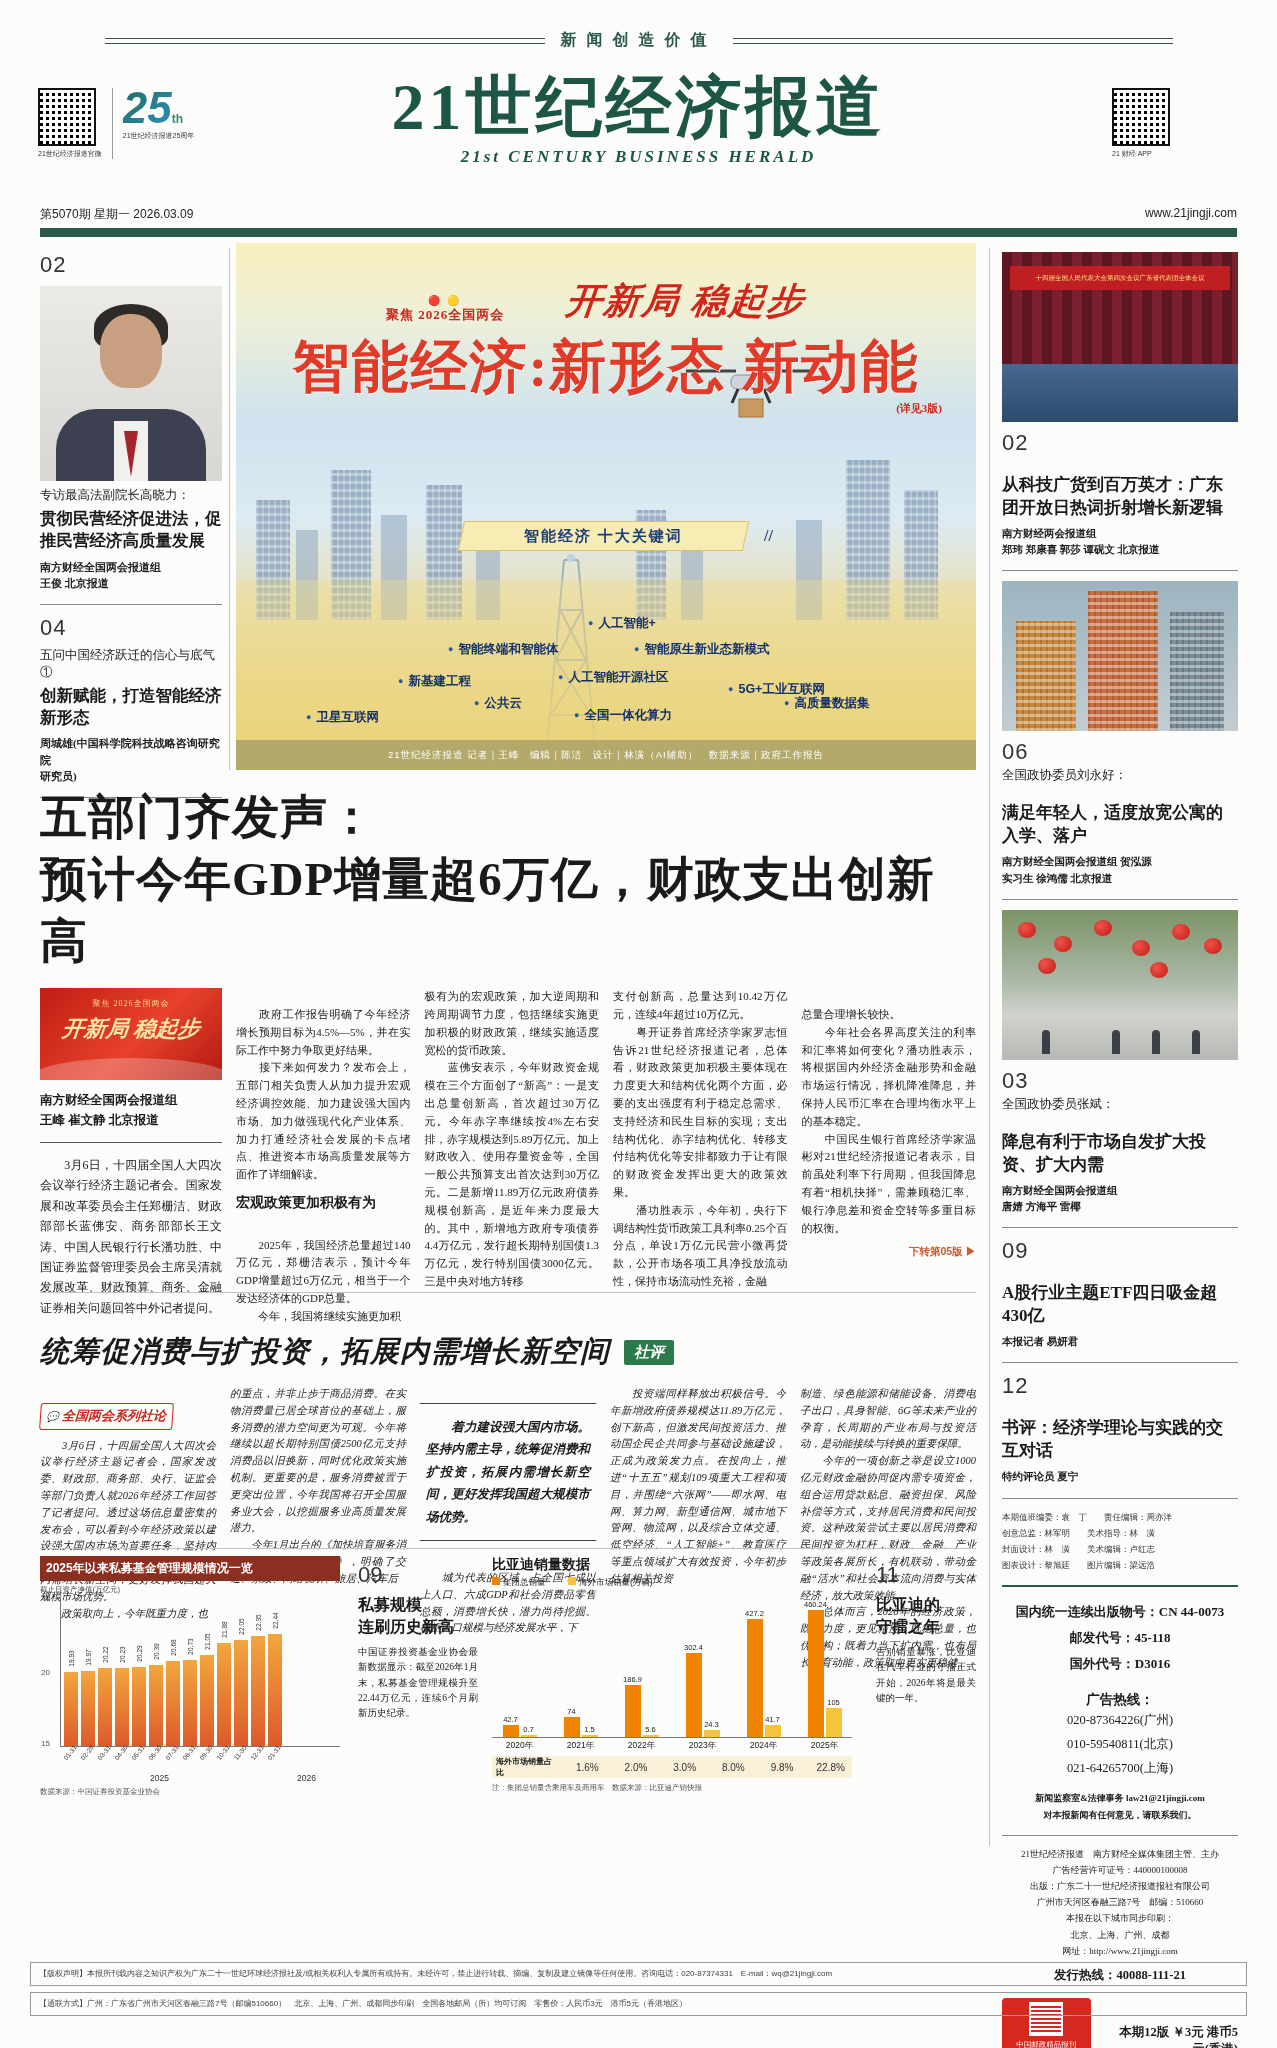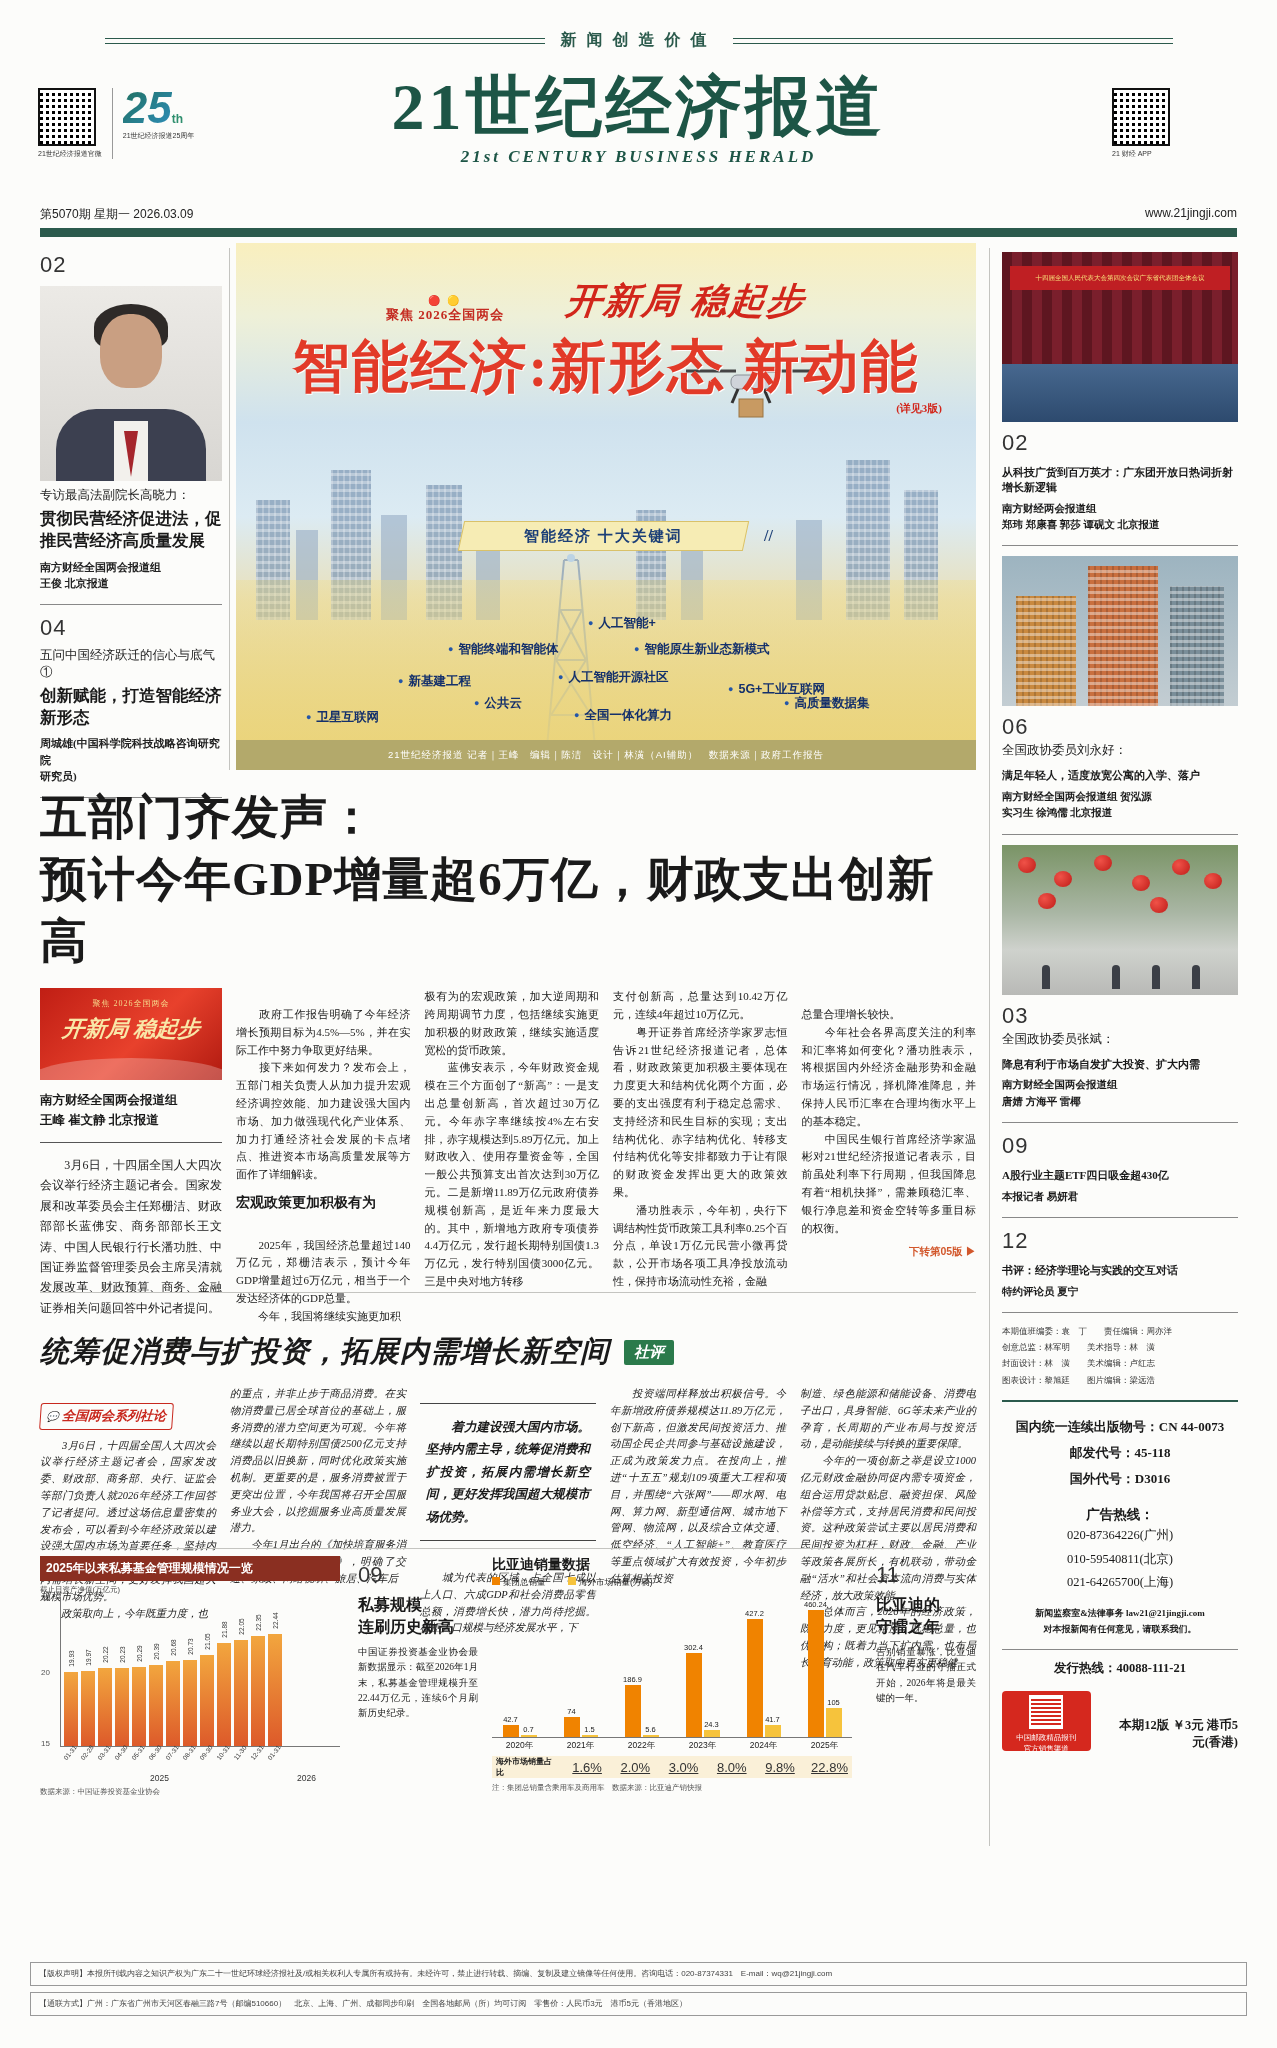--- a/index.html
+++ b/index.html
@@ -138,21 +138,21 @@
   .l1 i{background:#f08300;} .l2 i{background:#f6c33c;}
   .byd-plot{display:flex;align-items:flex-end;gap:14px;height:135px;border-bottom:1px solid #777;margin-top:14px;padding:0 4px;}
   .byd-group{position:relative;display:flex;align-items:flex-end;gap:2px;flex:1;justify-content:center;}
   .byd-bar{position:relative;width:16px;}
   .byd-bar .v{position:absolute;bottom:100%;left:50%;transform:translateX(-50%);font-size:7.5px;white-space:nowrap;margin-bottom:1px;}
   .byd-t{background:#f08300;} .byd-o{background:#f6c33c;}
   .byd-cats{display:flex;gap:14px;padding:0 4px;margin-top:2px;}
   .byd-cats span{flex:1;text-align:center;font-size:8.5px;}
   .byd-share{display:flex;gap:14px;padding:0 4px;margin-top:4px;background:#faf0d8;align-items:center;}
   .byd-share .lbl{font-size:8px;width:60px;flex:none;font-weight:bold;}
-  .byd-share span.v{flex:1;text-align:center;font-size:13px;color:#333;text-decoration:underline;}
+  .byd-share span.v{flex:1;text-align:center;font-size:10px;color:#333;}
   .byd-note{font-size:7.5px;color:#555;margin-top:5px;}
 
   .mid11{position:absolute;left:836px;top:6px;width:100px;}
 
   
   .right-rail{position:absolute;left:1002px;top:252px;width:236px;}
   .rr-photo{width:100%;position:relative;overflow:hidden;margin-bottom:8px;}
   .ph-meeting{height:170px;background:repeating-linear-gradient(90deg,#5e1620 0 10px,#7a1f2c 10px 20px);}
   .ph-meeting .banner{position:absolute;top:14px;left:8px;right:8px;height:24px;background:#bf1f23;color:#f9e27a;
       font-size:6.5px;display:flex;align-items:center;justify-content:center;white-space:nowrap;}
@@ -167,21 +167,21 @@
   .ph-towers .t1,.ph-towers .t2,.ph-towers .t3{position:absolute;bottom:0;
       background:repeating-linear-gradient(0deg,rgba(255,255,255,.4) 0 3px,transparent 3px 7px),
                  repeating-linear-gradient(90deg,rgba(0,0,0,.15) 0 2px,transparent 2px 6px);}
   .ph-towers .t1{left:14px;width:60px;height:110px;background-color:#c9893f;}
   .ph-towers .t2{left:86px;width:70px;height:140px;background-color:#c96f3f;}
   .ph-towers .t3{left:168px;width:54px;height:120px;background-color:#7a8e99;}
   .ph-lanterns{height:150px;background:linear-gradient(#7a9466 0%,#a9b6a4 45%,#cfd2cd 70%,#b8b9b6 100%);}
   .lan{position:absolute;width:18px;height:16px;border-radius:50%;background:radial-gradient(circle at 35% 35%,#f05248,#bf1c18);}
   .fig{position:absolute;bottom:6px;width:8px;height:24px;border-radius:4px 4px 0 0;background:#3b3f46;}
   .rr-kicker{font-size:12.5px;margin-top:2px;}
-  .rr-title{font-size:11px;font-weight:900;line-height:1.35;margin-top:9px;}
+  .rr-title{font-size:17px;font-weight:900;line-height:1.35;margin-top:18px;}
   .rr-byline{font-size:10.5px;font-weight:bold;line-height:1.55;margin-top:6px;}
   .rr-div{border-top:1px solid #888;margin:12px 0 10px;}
   .board{font-size:8.5px;line-height:1.9;color:#333;}
   .rr-greendiv{border-top:2px solid #2b5a4c;margin:12px 0;}
   .pubnum{font-size:13px;font-weight:900;text-align:center;line-height:2;}
   .adblock{text-align:center;margin-top:14px;}
   .adblock .h{font-size:13.5px;font-weight:900;}
   .adblock .ln{font-size:12.5px;line-height:1.9;}
   .lawline{font-size:9px;font-weight:bold;text-align:center;line-height:1.8;margin-top:10px;}
   .publines{font-size:9px;text-align:center;line-height:1.8;color:#222;margin-top:8px;}
@@ -635,20 +635,29 @@
       <div class="ln">010-59540811(北京)</div>
       <div class="ln">021-64265700(上海)</div>
     </div>
 
     <div class="lawline">
       <div>新闻监察室&amp;法律事务 law21@21jingji.com</div>
       <div>对本报新闻有任何意见，请联系我们。</div>
     </div>
     <div class="rr-div"></div>
 
+    <div class="publines">
+      <div>21世纪经济报道　南方财经全媒体集团主管、主办</div>
+      <div>广告经营许可证号：440000100008</div>
+      <div>出版：广东二十一世纪经济报道报社有限公司</div>
+      <div>广州市天河区春融三路7号　邮编：510660</div>
+      <div>本报在以下城市同步印刷：</div>
+      <div>北京、上海、广州、成都</div>
+      <div>网址：http://www.21jingji.com</div>
+    </div>
     <div class="circ">发行热线：40088-111-21</div>
 
     <div class="stamp-row">
       <div class="stamp">
         <div class="sq"></div>
         <div class="st">
           <div>中国邮政精品报刊</div>
           <div>官方销售渠道</div>
         </div>
       </div>

